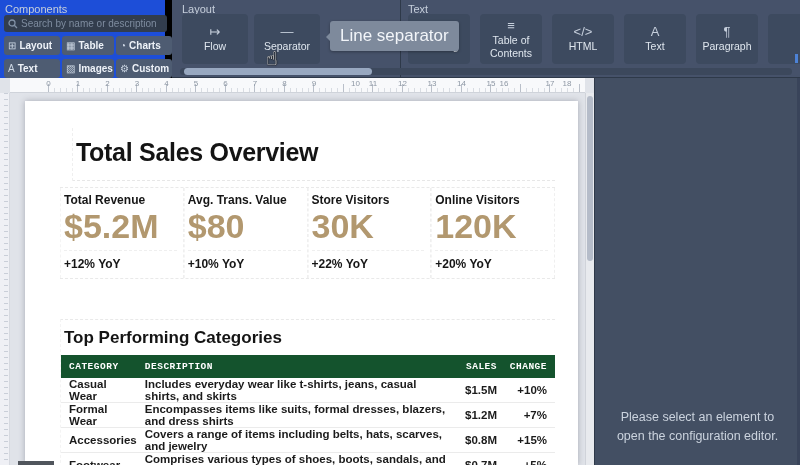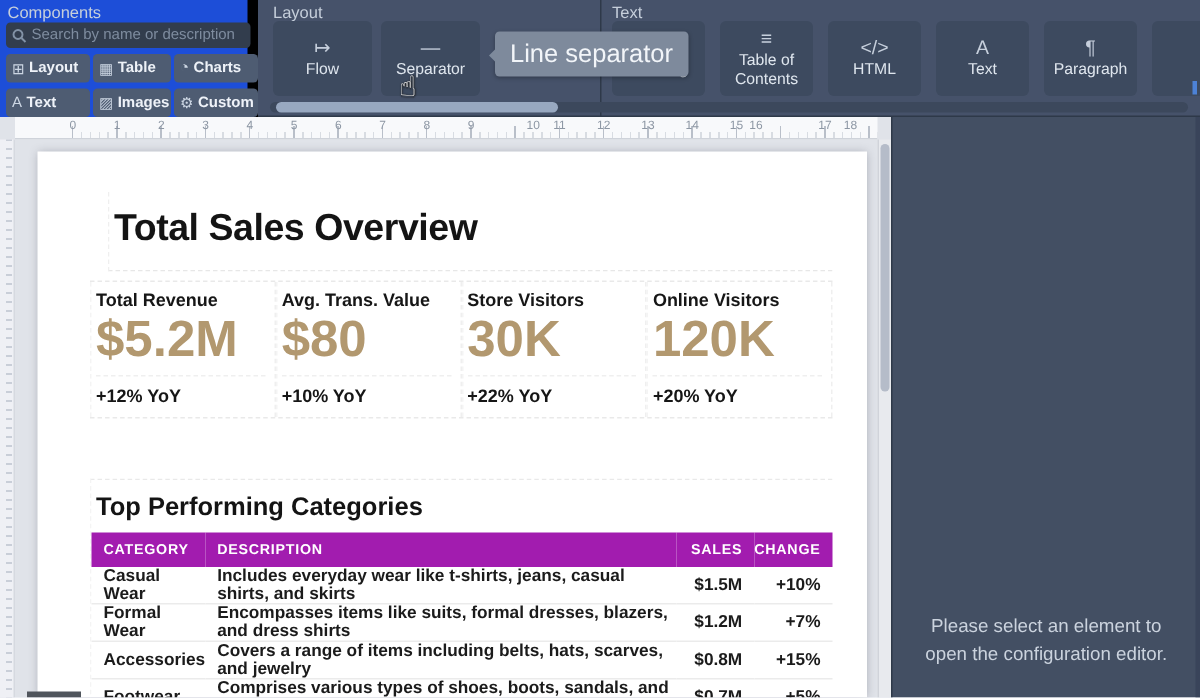--- a/index.html
+++ b/index.html
@@ -55,21 +55,21 @@
   .doc-title { font-size:25px; font-weight:800; color:#141414; letter-spacing:-0.3px; }
   .metrics { display:grid; grid-template-columns:repeat(4,1fr); margin-top:6px; border-top:1px dashed #e9e9e9; border-bottom:1px dashed #e9e9e9; }
   .metric { border-right:1px dashed #efefef; border-left:1px dashed #f4f4f4; padding:0 6px 0 3px; cursor:pointer; }
   .m-label { font-size:12px; font-weight:bold; color:#161616; padding:5px 0 2px; }
   .m-value { font-size:34px; font-weight:bold; color:#b2986f; line-height:1.05; padding-bottom:5px; border-bottom:1px dashed #efefef; }
   .m-change { font-size:12px; font-weight:bold; color:#161616; padding:6px 0 7px; }
   .spacer { height:40px; }
   .cat-section { border-top:1px dashed #e9e9e9; border-left:1px dashed #f4f4f4; cursor:pointer; }
   .cat-title { font-size:17px; font-weight:800; color:#141414; padding:8px 0 7px 3px; }
   table.cats { width:100%; border-collapse:collapse; }
-  .cats thead tr { background:#a21caf; height:23px; }
+  .cats thead tr { background:#14532d; height:23px;font-family:Liberation Mono, monospace; }
   .cats th { color:#ffffff; font-size:9.5px; letter-spacing:.5px; text-align:left; padding-left:8px; font-weight:bold; }
   .cats th.r, .cats td.r { text-align:right; padding-right:8px; padding-left:0; }
   .cats td { font-size:11.5px; font-weight:bold; color:#1b1b1b; padding-left:8px; }
   .cats tbody tr { height:20px; border-bottom:1px solid #ebebeb; cursor:pointer; }
   .col-cat { width:72px; } .col-sales { width:52px; } .col-change { width:50px; }
 
   .partial-dark { position:absolute; left:18px; top:383px; width:36px; height:4px; background:#50555c; }
 
   
   .config { position:absolute; left:594px; top:78px; width:206px; height:387px; background:#434f63; border-left:1px solid #2e3949; }

